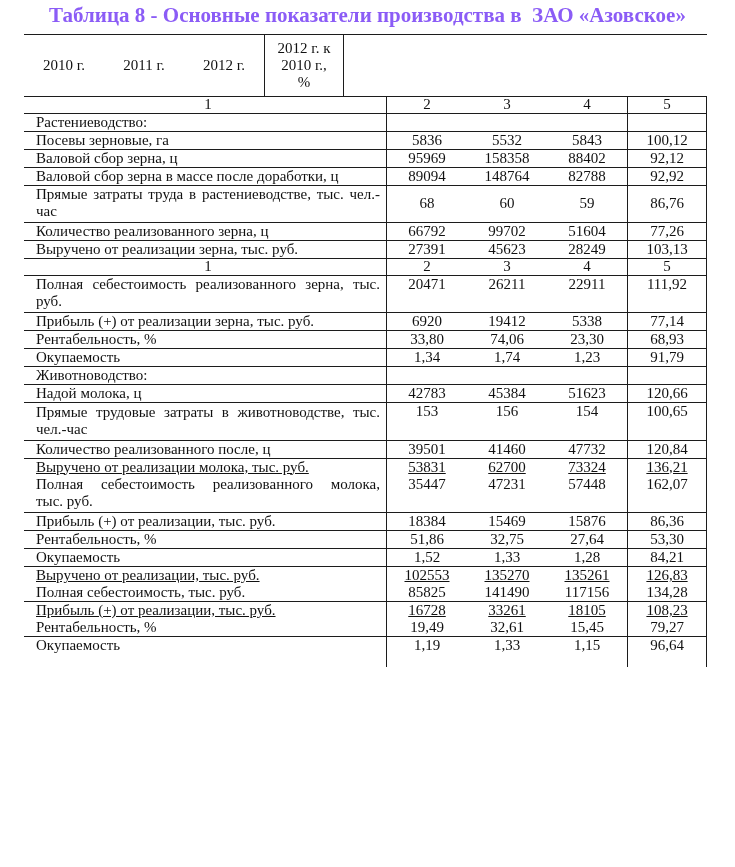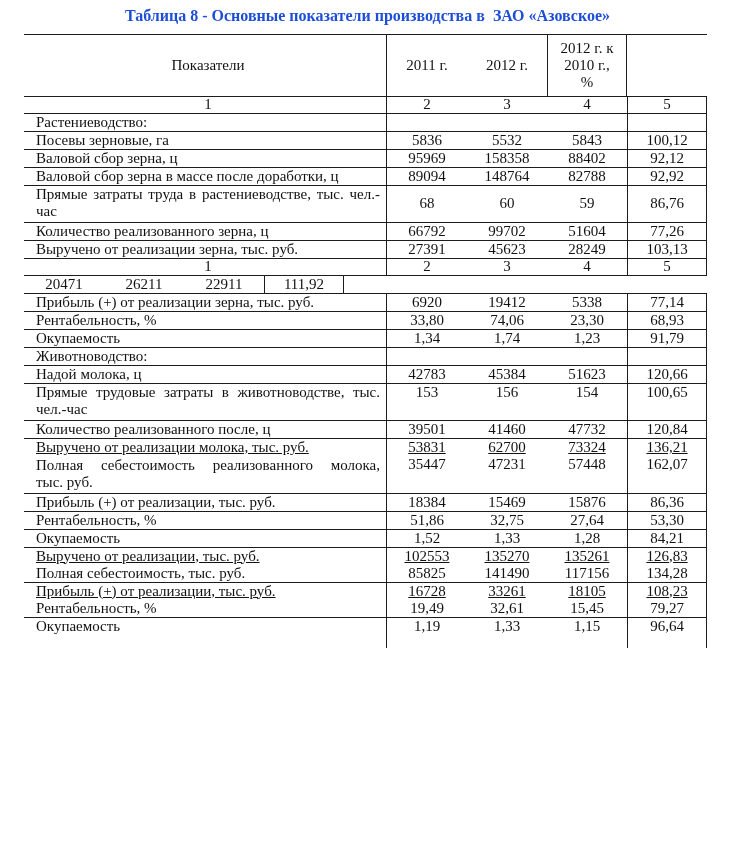--- a/index.html
+++ b/index.html
@@ -13,24 +13,24 @@
     font-family: "Liberation Serif", "DejaVu Serif", serif;
     color: #111111;
     overflow: hidden;
   }
   .page {
     padding-top: 5px;
   }
   .title {
     text-align: center;
     font-weight: bold;
-    font-size: 16px;
+    font-size: 21px;
     line-height: 21px;
     white-space: pre-wrap;
-    color: #1d4ed8;
+    color: #8b5cf6;
   }
   .doc-table {
     margin-left: 24px;
     margin-top: 8px;
     width: 683px;
     border-top: 1.5px solid #1c1c1c;
     font-size: 15px;
   }
   .row {
     display: flex;
@@ -88,22 +88,22 @@
 </head>
 <body>
 
 <div class="page">
 
   <div class="title">Таблица 8 - Основные показатели производства в  ЗАО «Азовское»</div>
 
   <div class="doc-table">
 
     <div class="row header">
-      <div class="c c1">
-        <div class="txt">Показатели</div>
+      <div class="c cv">
+        <div class="txt">2010 г.</div>
       </div>
       <div class="c cv">
         <div class="txt">2011 г.</div>
       </div>
       <div class="c cv">
         <div class="txt">2012 г.</div>
       </div>
       <div class="c c5">
         <div class="txt ratio-txt">2012 г. к
 2010 г.,
@@ -259,20 +259,23 @@
       <div class="txt">3</div>
     </div>
     <div class="c cv">
       <div class="txt">4</div>
     </div>
     <div class="c c5">
       <div class="txt">5</div>
     </div>
   </div>
         <div class="row two">
+    <div class="c c1">
+      <div class="txt">Полная себестоимость реализованного зерна, тыс. руб.</div>
+    </div>
     <div class="c cv">
       <div class="txt">20471</div>
     </div>
     <div class="c cv">
       <div class="txt">26211</div>
     </div>
     <div class="c cv">
       <div class="txt">22911</div>
     </div>
     <div class="c c5">

